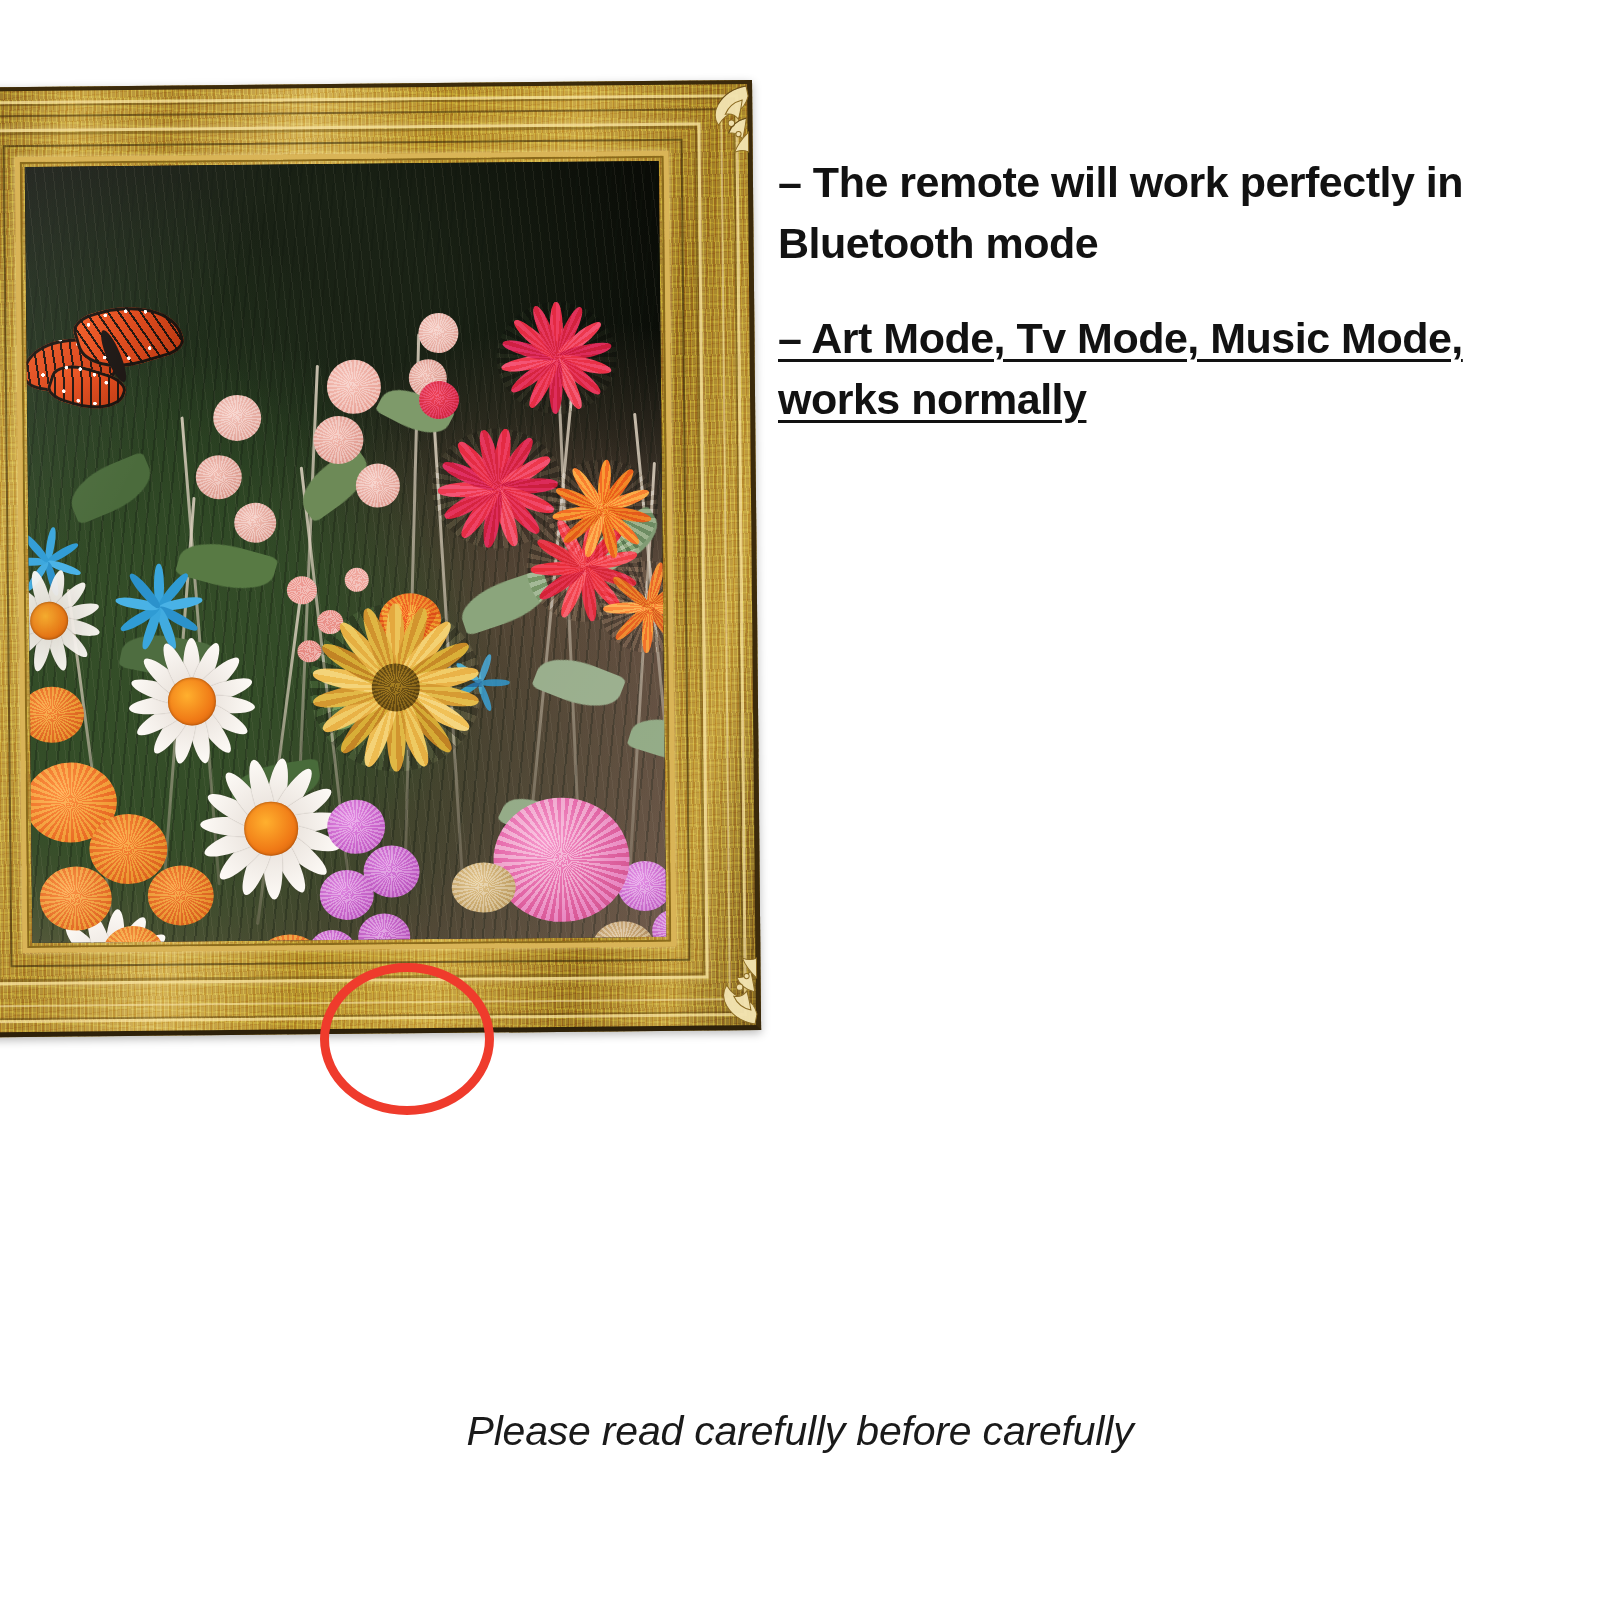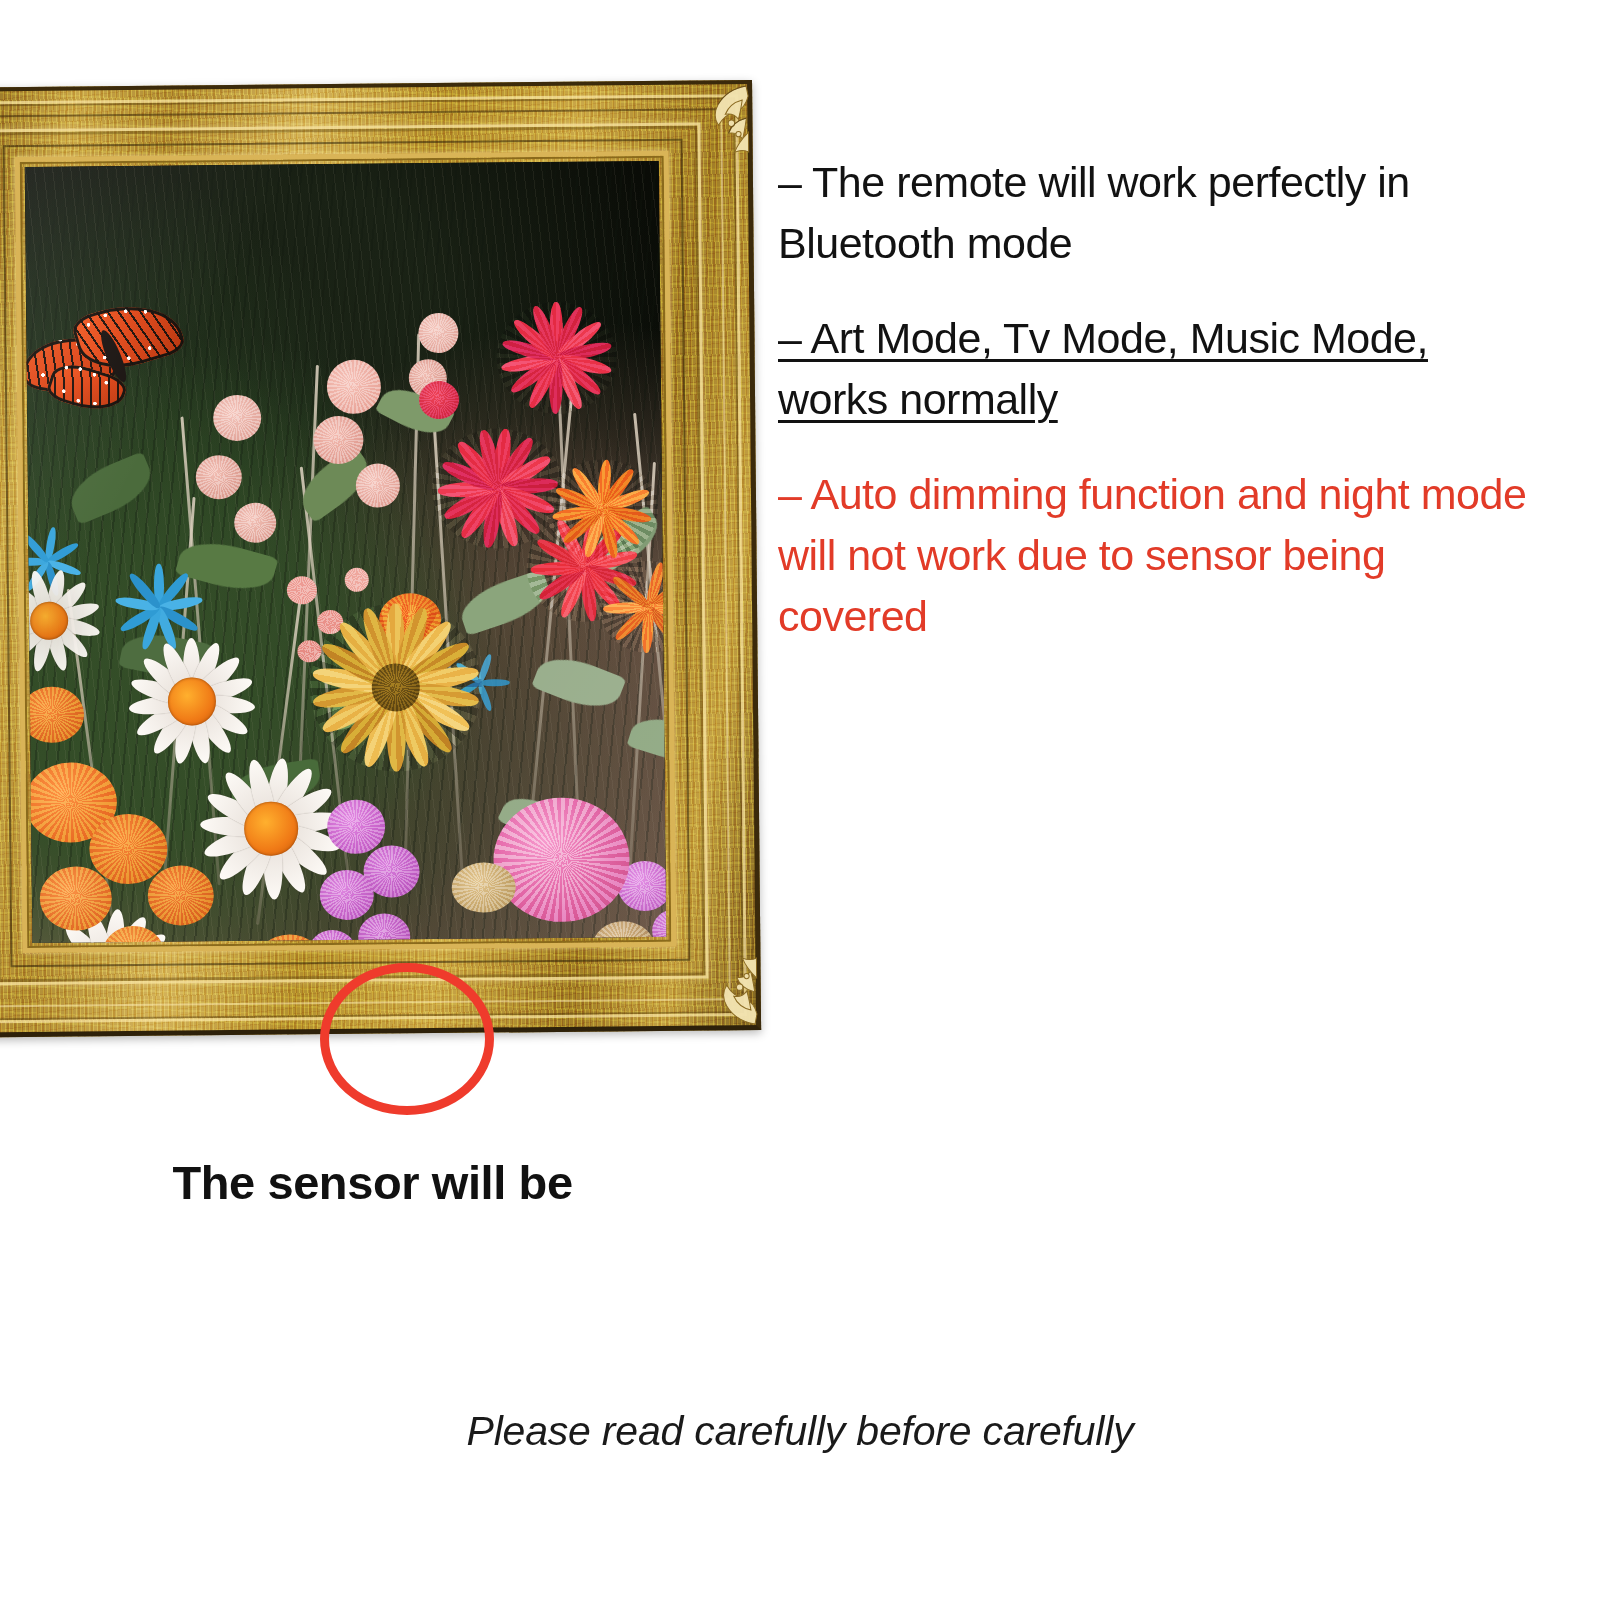--- a/index.html
+++ b/index.html
@@ -223,21 +223,21 @@
   }
 
   
   #notes-column{
     position:absolute;
     left:778px; top:152px;
     width:760px;
   }
   .note{
     font-size:43px;
-    font-weight:normal;
+    font-weight:bold;
     line-height:1.42;
     color:#121212;
     letter-spacing:-.5px;
     margin:0 0 34px 0;
   }
   .note.underlined{ text-decoration:underline; text-underline-offset:6px; text-decoration-thickness:3px; }
   .note.warning{ color:#e23b28; margin-bottom:0; }
 
   
   #footer-note{
@@ -635,22 +635,20 @@
 
         <div class="glass"></div>
       </div>
     </div>
   </div>
 </div>
 
 <div id="sensor-circle"></div>
 
 <div id="frame-caption">
-  <div>The sensor will be</div>
 </div>
 
 <div id="notes-column">
   <p class="note">– The remote will work perfectly in Bluetooth mode</p>
   <p class="note underlined">– Art Mode, Tv Mode, Music Mode, works normally</p>
-  <p class="note warning">– Auto dimming function and night mode  will not work due to sensor being covered</p>
 </div>
 
 <div id="footer-note">Please read carefully before carefully</div>
 
 </body></html>

